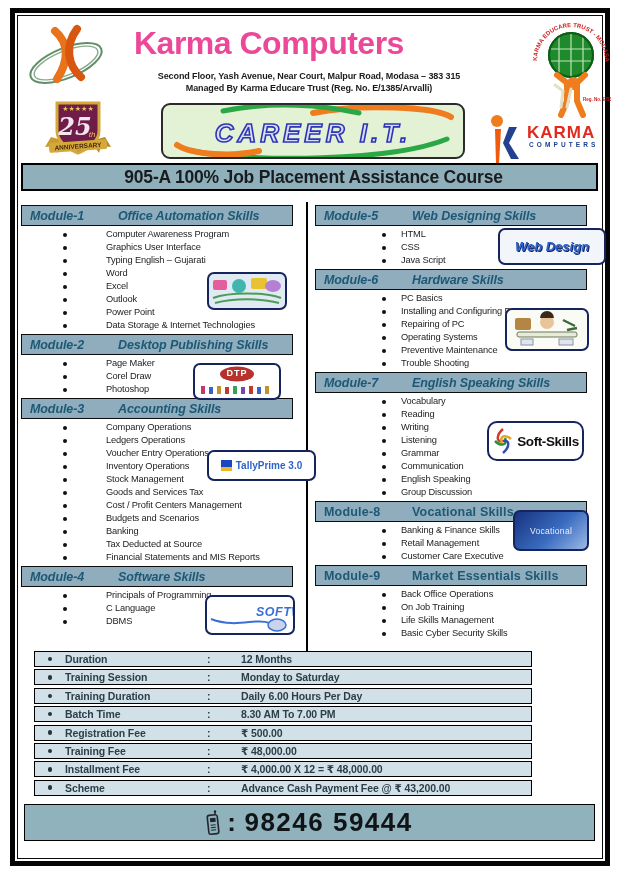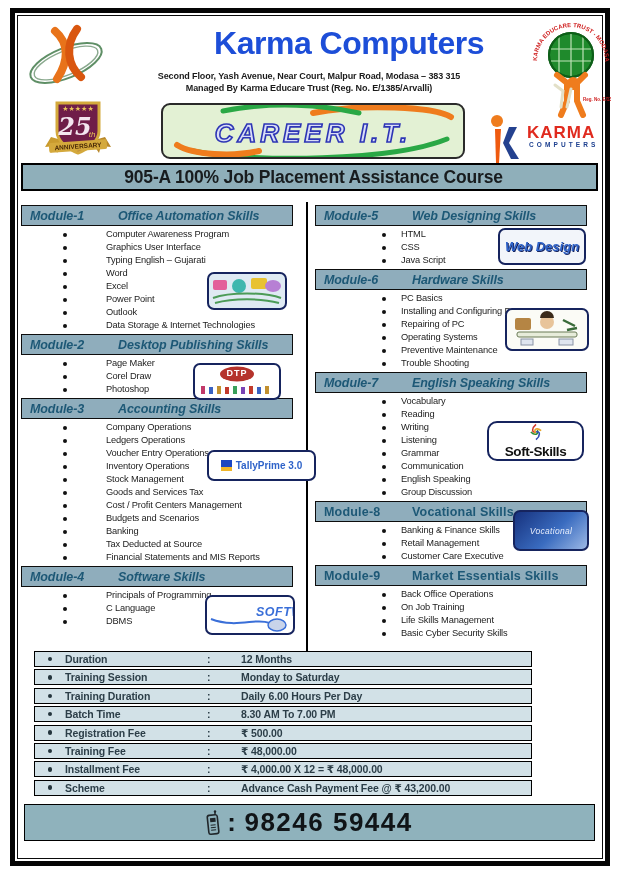--- a/index.html
+++ b/index.html
@@ -4,22 +4,22 @@
 <style>
   * { margin:0; padding:0; box-sizing:border-box; }
   html,body { width:620px; height:877px; background:#fff;
     font-family:"Liberation Sans","DejaVu Sans",sans-serif; }
   .sheet { position:absolute; left:10px; top:8px; width:600px; height:858px;
     border:5px solid #050505; background:#fff; }
   .inner { position:absolute; inset:2px; border:1.5px solid #0a0a0a; }
   .content { position:absolute; inset:1px; }
 
   
-  .title { position:absolute; left:115px; top:8px; width:350px; text-align:right;
-    font-size:32px; font-weight:bold; color:#1d4ed8; letter-spacing:-0.5px; }
+  .title { position:absolute; left:115px; top:8px; width:350px; text-align:left;
+    font-size:32px; font-weight:bold; color:#ec4899; letter-spacing:-0.5px; }
   .addr { position:absolute; left:105px; width:370px; text-align:center;
     font-size:9px; font-weight:bold; color:#1b1b1b; letter-spacing:-0.1px; }
   .addr1 { top:54px; } .addr2 { top:66px;text-align:center; }
 
   .swirl-logo { position:absolute; left:6px; top:4px; }
   .badge25 { position:absolute; left:26px; top:80px; }
   .globe-logo { position:absolute; left:508px; top:6px; }
 
   .career-banner { position:absolute; left:142px; top:86px; width:304px; height:56px;
     background:#e3f1d4; border:2.5px solid #2a2a2a; border-radius:9px; overflow:hidden; }
@@ -64,32 +64,32 @@
   .mpic { position:absolute; border:2.5px solid #16245e; border-radius:7px;
     background:#fff; overflow:hidden; }
   .pic-m1 { left:186px; top:69px; width:80px; height:38px; background:#dfeaf3; }
   .pic-m2 { left:172px; top:160px; width:88px; height:37px; }
   .pic-tally { left:186px; top:247px; width:109px; height:31px; display:flex;
     align-items:center; justify-content:center; gap:4px; }
   .tally-label { font-size:10px; font-weight:bold; color:#2f63c9; }
   .pic-soft4 { left:184px; top:392px; width:90px; height:40px; }
   .soft4-label { position:absolute; left:8px; top:8px; font-size:12.5px; font-weight:bold;
     font-style:italic; color:#3a6fd8; letter-spacing:0.5px;margin-left:41px; }
-  .pic-web { left:183px; top:25px; width:88px; height:37px; background:#f2f5fa; display:flex;
+  .pic-web { left:183px; top:25px; width:108px; height:37px; background:#f2f5fa; display:flex;
     align-items:center; justify-content:center; }
   .web-label { font-size:13px; font-weight:bold; color:#2f63c9; font-style:italic;
     text-shadow:1px 1px 0 #16245e; }
   .pic-hw { left:190px; top:105px; width:84px; height:43px; background:#fbfbf6; }
   .pic-soft7 { left:172px; top:218px; width:97px; height:40px; border-radius:10px;
-    display:flex; align-items:center; justify-content:center; gap:3px;flex-direction:column; }
+    display:flex; align-items:center; justify-content:center; gap:3px; }
   .soft7-label { font-size:13.5px; font-weight:bold; color:#101010; letter-spacing:-0.4px; }
   .pic-voc { left:198px; top:307px; width:76px; height:41px;
     background:linear-gradient(135deg,#17327e 0%,#3a6cc0 55%,#9db9e6 100%);
     display:flex; align-items:center; justify-content:center; }
-  .voc-label { font-size:8.5px; font-style:italic; color:#e8eefc; letter-spacing:0.3px; }
+  .voc-label { font-size:8.5px; color:#e8eefc; letter-spacing:0.3px; }
 
   
   .info-table { position:absolute; left:15px; top:634px; width:498px;
     display:flex; flex-direction:column; gap:2.4px; }
   .info-row { height:16px; background:#d2e1e7; border:1.4px solid #000;
     display:grid; grid-template-columns:30px 142px 34px auto; align-items:center;
     font-size:10.5px; font-weight:bold; color:#2c3e48; letter-spacing:-0.1px; }
   .info-dot { justify-self:center; width:4.5px; height:4.5px; border-radius:50%; background:#24343c; }
 
   
@@ -170,22 +170,22 @@
     <div class="module-header">
       <span class="mod-id">Module-1</span>
       <span>Office Automation Skills</span>
     </div>
     <ul class="items">
       <li>Computer Awareness Program</li>
       <li>Graphics User Interface</li>
       <li>Typing English – Gujarati</li>
       <li>Word</li>
       <li>Excel</li>
+      <li>Outlook</li>
       <li>Power Point</li>
-      <li>Outlook</li>
       <li>Data Storage &amp; Internet Technologies</li>
     </ul>
 
     <div class="module-header">
       <span class="mod-id">Module-2</span>
       <span>Desktop Publishing Skills</span>
     </div>
     <ul class="items">
       <li>Page Maker</li>
       <li>Corel Draw</li>

